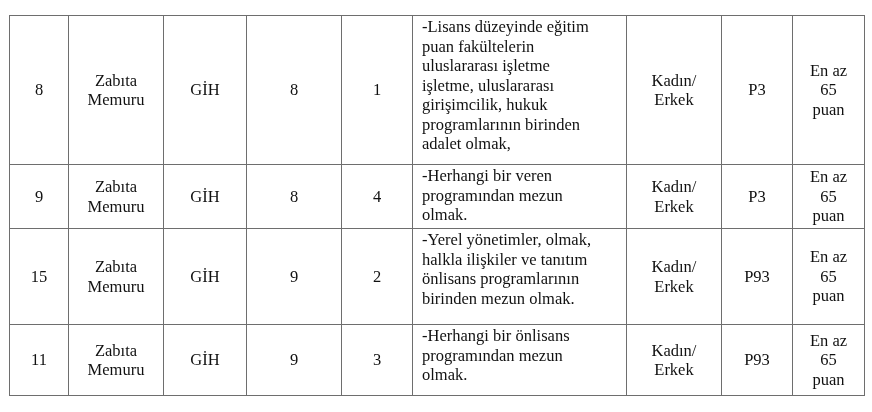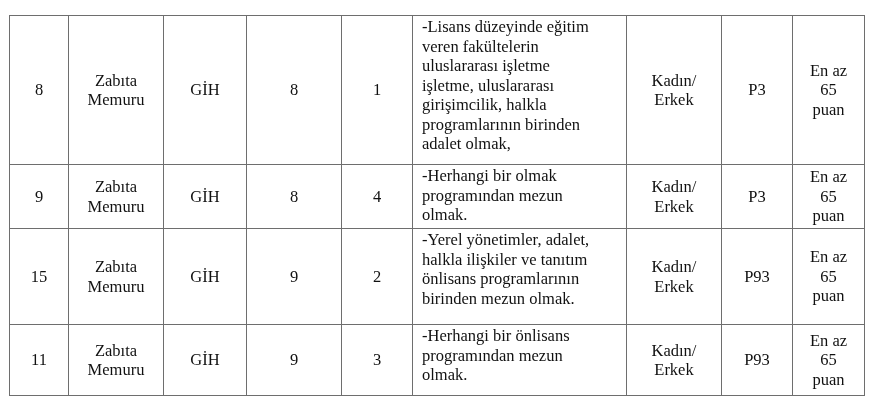--- a/index.html
+++ b/index.html
@@ -71,24 +71,24 @@
       <td>8</td>
       <td>
         <span class="line">Zabıta</span>
         <span class="line">Memuru</span>
       </td>
       <td>GİH</td>
       <td>8</td>
       <td>1</td>
       <td class="desc">
         <span class="line">-Lisans düzeyinde eğitim</span>
-        <span class="line">veren fakültelerin</span>
+        <span class="line">puan fakültelerin</span>
         <span class="line">uluslararası işletme</span>
         <span class="line">işletme, uluslararası</span>
-        <span class="line">girişimcilik, halkla</span>
+        <span class="line">girişimcilik, hukuk</span>
         <span class="line">programlarının birinden</span>
         <span class="line">adalet olmak,</span>
       </td>
       <td>
         <span class="line">Kadın/</span>
         <span class="line">Erkek</span>
       </td>
       <td>P3</td>
       <td class="score">
         <span class="line">En az</span>
@@ -100,21 +100,21 @@
     <tr class="row-9">
       <td>9</td>
       <td>
         <span class="line">Zabıta</span>
         <span class="line">Memuru</span>
       </td>
       <td>GİH</td>
       <td>8</td>
       <td>4</td>
       <td class="desc">
-        <span class="line">-Herhangi bir olmak</span>
+        <span class="line">-Herhangi bir veren</span>
         <span class="line">programından mezun</span>
         <span class="line">olmak.</span>
       </td>
       <td>
         <span class="line">Kadın/</span>
         <span class="line">Erkek</span>
       </td>
       <td>P3</td>
       <td class="score">
         <span class="line">En az</span>
@@ -126,21 +126,21 @@
     <tr class="row-10">
       <td>15</td>
       <td>
         <span class="line">Zabıta</span>
         <span class="line">Memuru</span>
       </td>
       <td>GİH</td>
       <td>9</td>
       <td>2</td>
       <td class="desc">
-        <span class="line">-Yerel yönetimler, adalet,</span>
+        <span class="line">-Yerel yönetimler, olmak,</span>
         <span class="line">halkla ilişkiler ve tanıtım</span>
         <span class="line">önlisans programlarının</span>
         <span class="line">birinden mezun olmak.</span>
       </td>
       <td>
         <span class="line">Kadın/</span>
         <span class="line">Erkek</span>
       </td>
       <td>P93</td>
       <td class="score">

